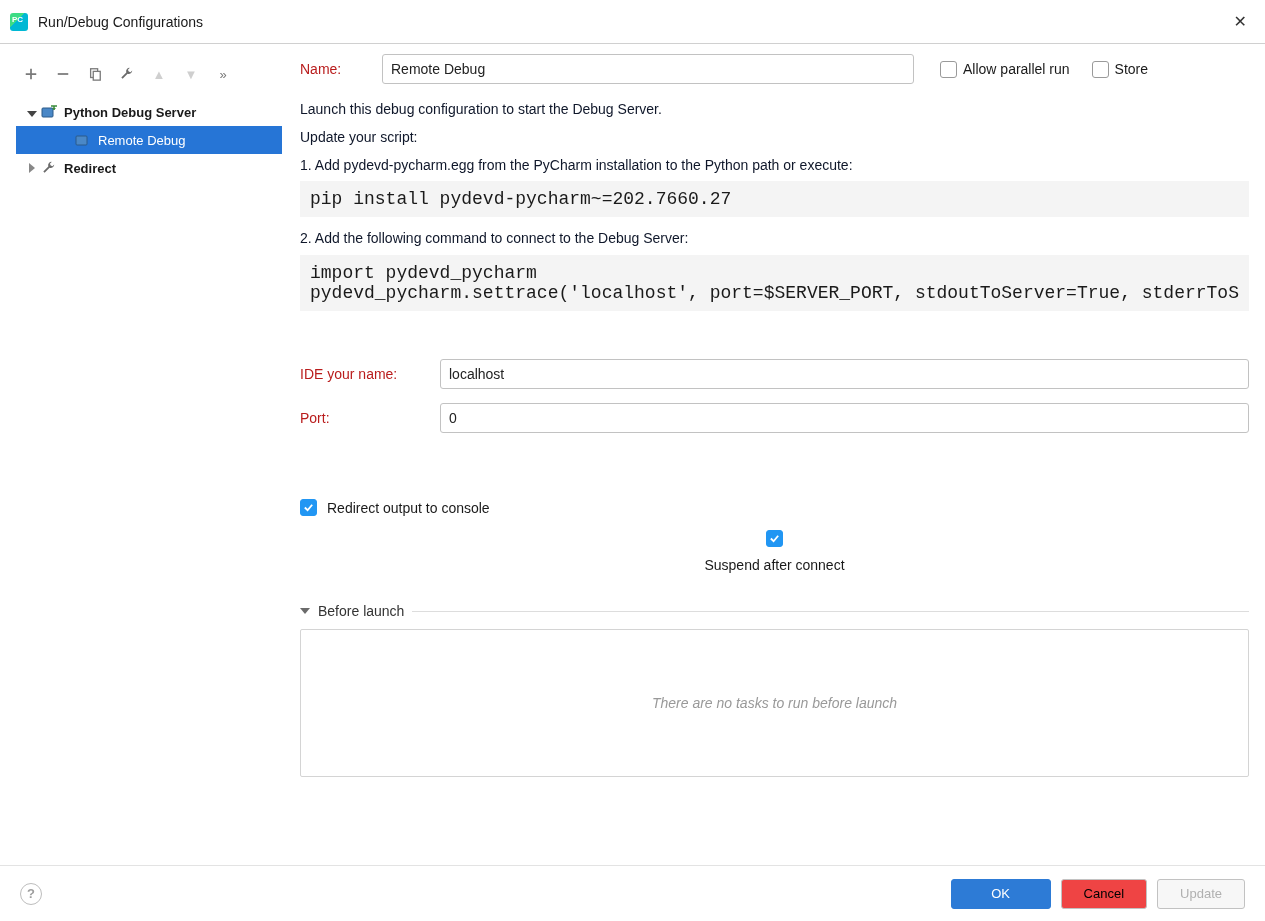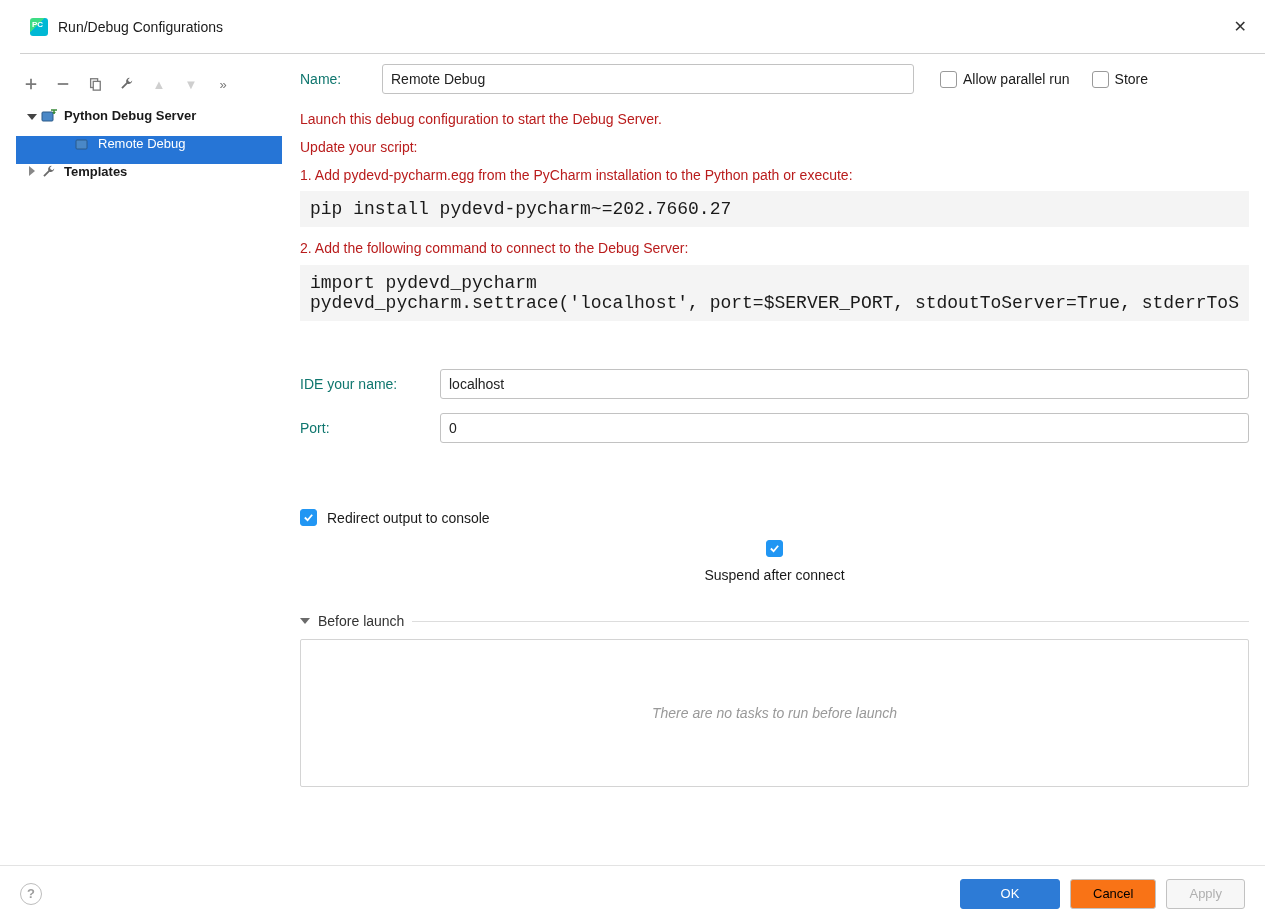--- a/index.html
+++ b/index.html
@@ -1,58 +1,58 @@
 <!DOCTYPE html>
 <html><head>
 <meta charset="utf-8">
 <style>
 * { box-sizing: border-box; margin: 0; padding: 0; }
 body { font-family: "Segoe UI", Arial, sans-serif; font-size: 13px; color: #1a1a1a; background: #fff; width: 1265px; height: 921px; overflow: hidden; display: flex; flex-direction: column; }
-.titlebar { display: flex; align-items: center; height: 54px; padding: 0 10px; border-bottom: 1px solid #d0d0d0; margin-left: 20px; }
+.titlebar { display: flex; align-items: center; height: 44px; padding: 0 10px; border-bottom: 1px solid #d0d0d0; }
 .titlebar .app-icon { width: 18px; height: 18px; margin-right: 10px; background: linear-gradient(135deg,#3ddc84 40%, #00b8d4 40%); border-radius: 3px; position: relative; }
 .titlebar .app-icon::after { content:"PC"; position:absolute; font-size:8px; font-weight:bold; color:#fff; left:2px; top:2px;}
 .titlebar .title { font-size: 14px; }
 .titlebar .spacer { flex:1; }
 .titlebar .close { font-size: 16px; color:#333; cursor: pointer; padding: 4px 8px;}
 .content { flex:1; display:flex; overflow:hidden; padding:10px 0 0 0;}
 .sidebar { width: 282px; display:flex; flex-direction:column; padding-left:16px;}
 .toolbar { display:flex; align-items:center; gap:14px; height:40px; padding:0 6px;}
 .tb-btn { color:#7a7a7a; cursor:pointer; display:flex; align-items:center; justify-content:center; width:18px; height:18px;}
 .tree { flex:1; border-right:1px; padding-top:4px;}
-.tree-row { display:flex; align-items:flex-start; height:28px; font-size:13px;}
+.tree-row { display:flex; align-items:center; height:28px; font-size:13px;}
 .tree-row .arrow { width:16px; text-align:center; color:#555; cursor:pointer;}
 .tree-row .ticon { width:18px; height:16px; display:inline-flex; align-items:center; justify-content:center; margin-right:6px;}
 .tree-row.bold { font-weight:bold; }
 .tree-row.selected { background:#2675d6; color:#fff; }
 .tree-row.level-2 { padding-left: 58px; }
 .svg-pydebug { width:16px; height:14px; }
 .svg-wrench { width:14px; height:14px; fill:#6b6b6b; }
 .main { flex:1; padding: 0 16px 0 18px; overflow:hidden; display:flex; flex-direction:column; font-size:14px;}
 .row { display:flex; align-items:center; margin-bottom:14px;}
-.label { width:140px; color:#0f766e;}
+.label { width:140px; color:#b91c1c;}
 input[type=text].field { height:30px; border:1px solid #c2c2c2; border-radius:3px; padding:0 8px; font-size:14px; background:#fff; color:#222;}
 .name-field { width:532px; }
 .chk-row { display:flex; align-items:center; gap:6px; margin-left:auto;}
 .chk { width:17px; height:17px; border:1px solid #9a9a9a; border-radius:3px; background:#fff; display:inline-flex; align-items:center; justify-content:center; cursor:pointer;}
 .chk.checked { background:#2196f3; border-color:#2196f3; }
 .chk.checked svg { width:11px; height:11px; }
-.desc { color:#b91c1c; line-height:1.7; margin-bottom:4px;}
+.desc { color:#0f172a; line-height:1.7; margin-bottom:4px;}
 .code-block { background:#f4f4f4; font-family:"Consolas","Courier New",monospace; font-size:18px; padding:8px 10px; white-space:pre; overflow:hidden; margin-bottom:10px;}
 .form-row { display:flex; align-items:center; margin-top:14px;}
 .form-row .label { width:140px;}
 .form-row input.field { flex:1; }
 .disabled-field { height:30px; flex:1; border:1px solid #d4d4d4; background:#f2f2f2; border-radius:3px;}
 .chk-line { display:flex; align-items:center; gap:10px; margin-top:18px;}
 .section-hdr { display:flex; align-items:center; gap:8px; margin-top:30px; color:#333;}
 .section-line { flex:1; height:1px; background:#ddd;}
 .before-box { margin-top:10px; border:1px solid #d4d4d4; border-radius:2px; height:148px; display:flex; align-items:center; justify-content:center; color:#999; font-style:italic;}
 .footer { height:56px; border-top:1px solid #e3e3e3; display:flex; align-items:center; padding:0 20px; gap:10px;}
 .footer .help { width:22px; height:22px; border:1.5px solid #bdbdbd; border-radius:50%; display:flex; align-items:center; justify-content:center; color:#9e9e9e; font-weight:bold; cursor:pointer;}
 .footer .spacer{flex:1;}
-.btn { height:30px; padding:0 22px; border-radius:3px; font-size:13px; cursor:pointer; border:1px solid #c2c2c2; background:#f97316;}
+.btn { height:30px; padding:0 22px; border-radius:3px; font-size:13px; cursor:pointer; border:1px solid #c2c2c2; background:#ef4444;}
 .btn.primary { background:#2d7bd6; border-color:#2d7bd6; color:#fff; font-weight:500; min-width:100px;}
 .btn.disabled { color:#b0b0b0; background:#f7f7f7;}
 .gap { height:24px;}
 .tri-down { display:inline-block; width:0; height:0; border-left:5px solid transparent; border-right:5px solid transparent; border-top:6px solid #6b6b6b;}
 .tri-right { display:inline-block; width:0; height:0; border-top:5px solid transparent; border-bottom:5px solid transparent; border-left:6px solid #6b6b6b;}
 </style>
 </head>
 <body>
 
 <div class="titlebar">
@@ -110,21 +110,21 @@
           </span>
         <span>Remote Debug</span>
       </div>
       <div class="tree-row bold" style="padding-left:8px;">
         <span class="arrow"><span class="tri-right" style="border-left-color:#888"></span></span>
         <span class="ticon">
             <svg class="svg-wrench" viewBox="0 0 16 16">
               <path d="M14 4a4 4 0 0 1-5.3 3.8L3 13.5 1.5 12l5.7-5.7A4 4 0 0 1 11 1l-2 2 1 2 2 1 2-2z"></path>
             </svg>
           </span>
-        <span>Templates</span>
+        <span>Redirect</span>
       </div>
     </div>
   </div>
 
   <div class="main">
     <div class="row">
       <span class="label" style="width:82px">Name:</span>
       <input type="text" class="field name-field" value="Remote Debug" style="">
       <div class="chk-row" style="margin-left:26px;">
         <span class="chk"></span>
@@ -186,14 +186,14 @@
       <span>There are no tasks to run before launch</span>
     </div>
   </div>
 </div>
 
 <div class="footer">
   <div class="help">?</div>
   <div class="spacer"></div>
   <button class="btn primary">OK</button>
   <button class="btn">Cancel</button>
-  <button class="btn disabled">Apply</button>
+  <button class="btn disabled">Update</button>
 </div>
 
 </body></html>

